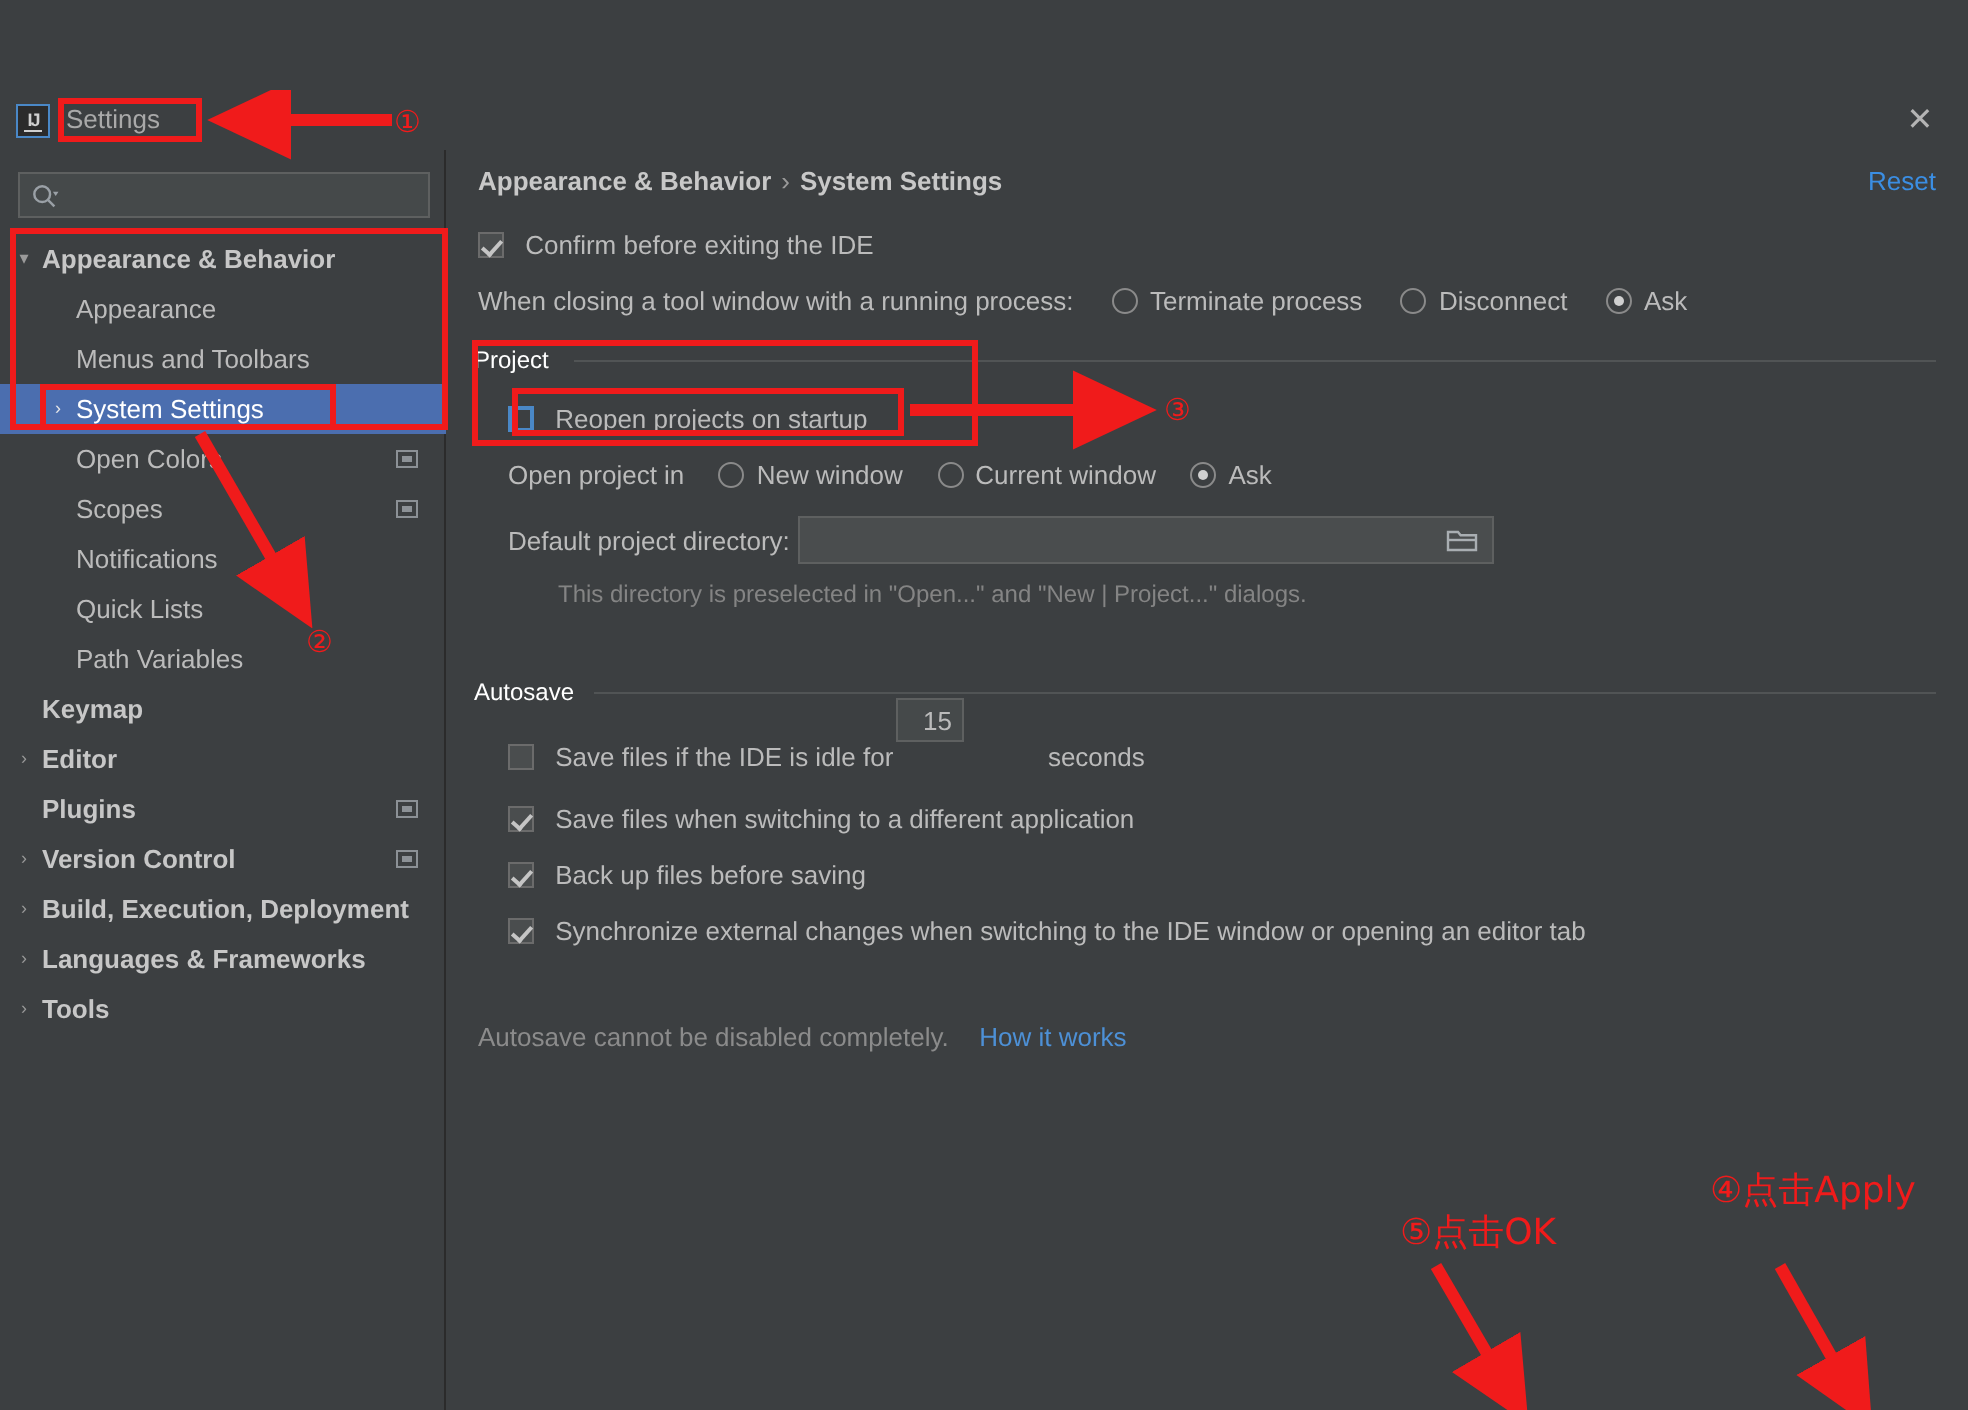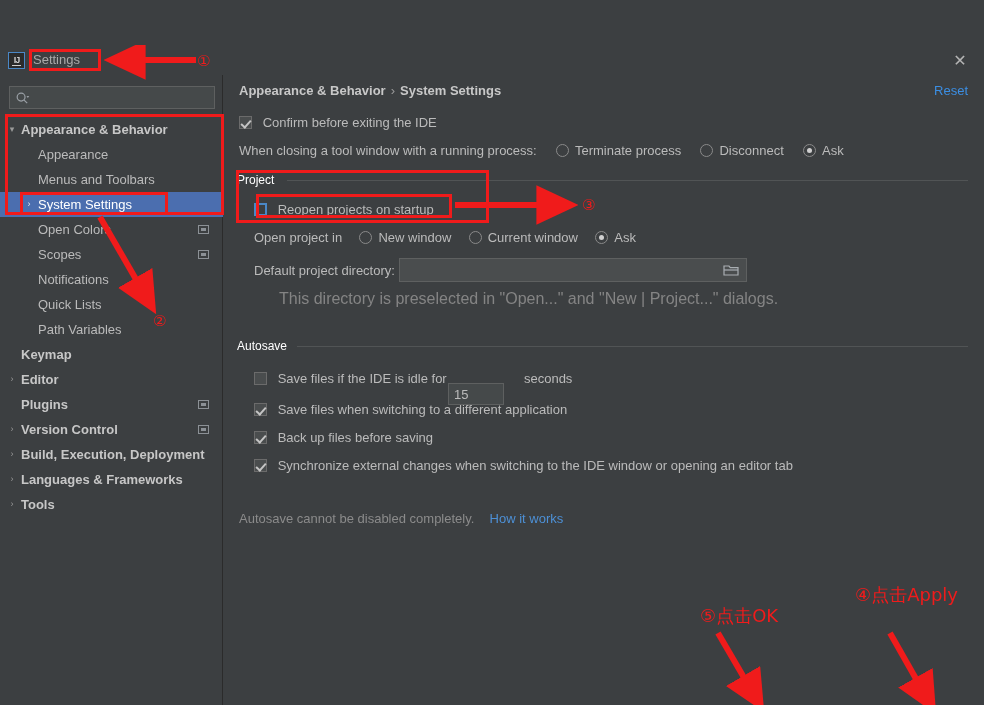--- a/index.html
+++ b/index.html
@@ -186,24 +186,24 @@
   }
   #dir-field {
     left: 176px; top: 183px; width: 348px; height: 24px;
     background: #4a4d4e;
   }
   #dir-browse {
     position: absolute; left: 500px; top: 188px;
     width: 16px; height: 14px; cursor: pointer;
   }
   #idle-field {
-    left: 225px; top: 308px; width: 56px; height: 22px;
-  }
-
-  .hint { position: absolute; color: #848484; font-size: 16px; }
+    left: 225px; top: 274px; width: 34px; height: 22px; text-align: right;
+  }
+
+  .hint { position: absolute; color: #848484; font-size: 12px; }
   .link { color: #4d90d6; cursor: pointer; }
 
   
   #footer {
     position: absolute; left: 0; top: 675px;
     width: 984px; height: 30px;
     background: #3c3f41;
     border-top: 1px solid #2b2b2b;
   }
   #help-btn {

